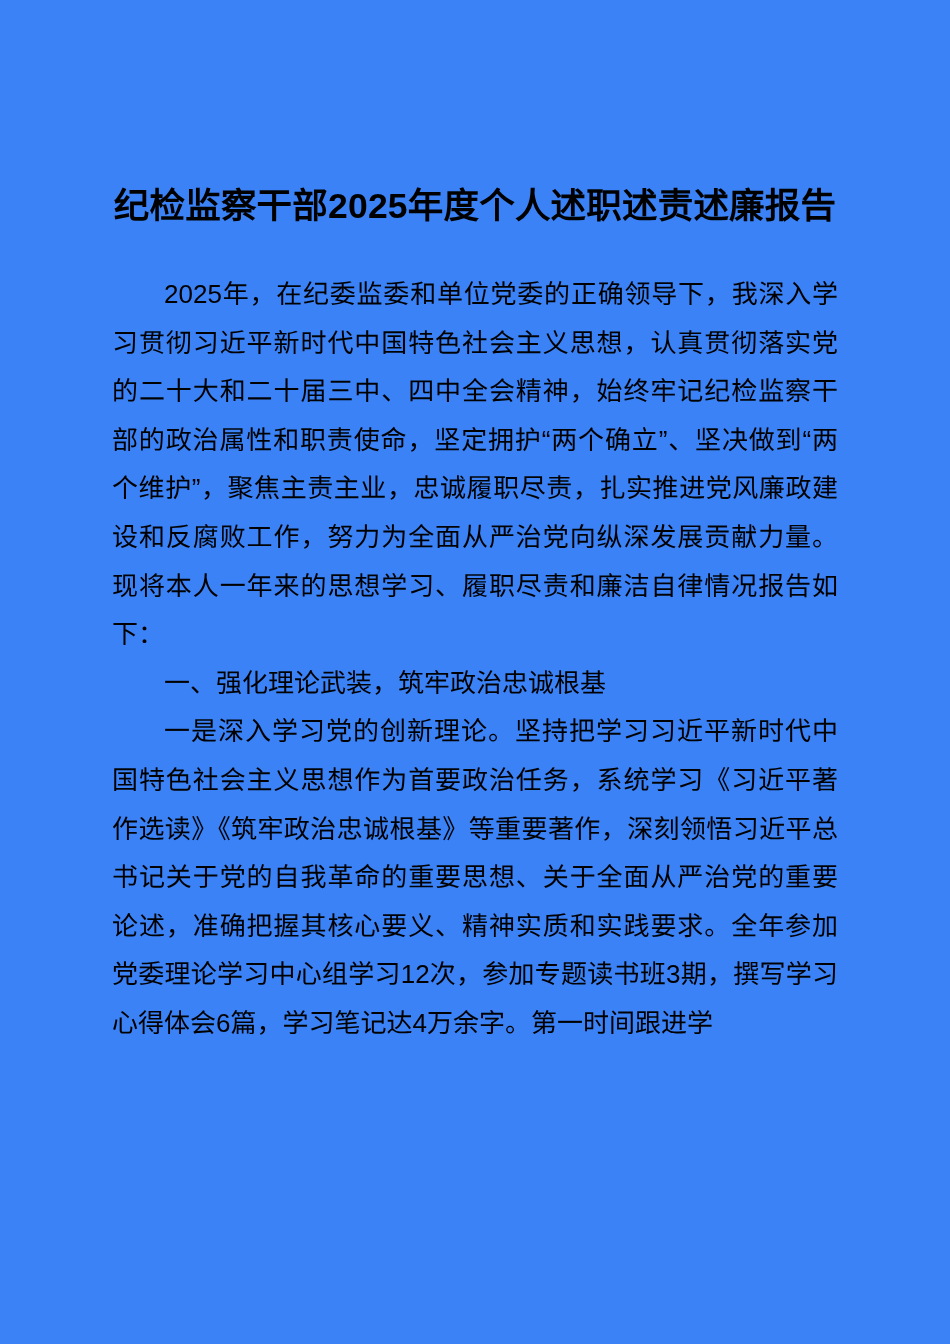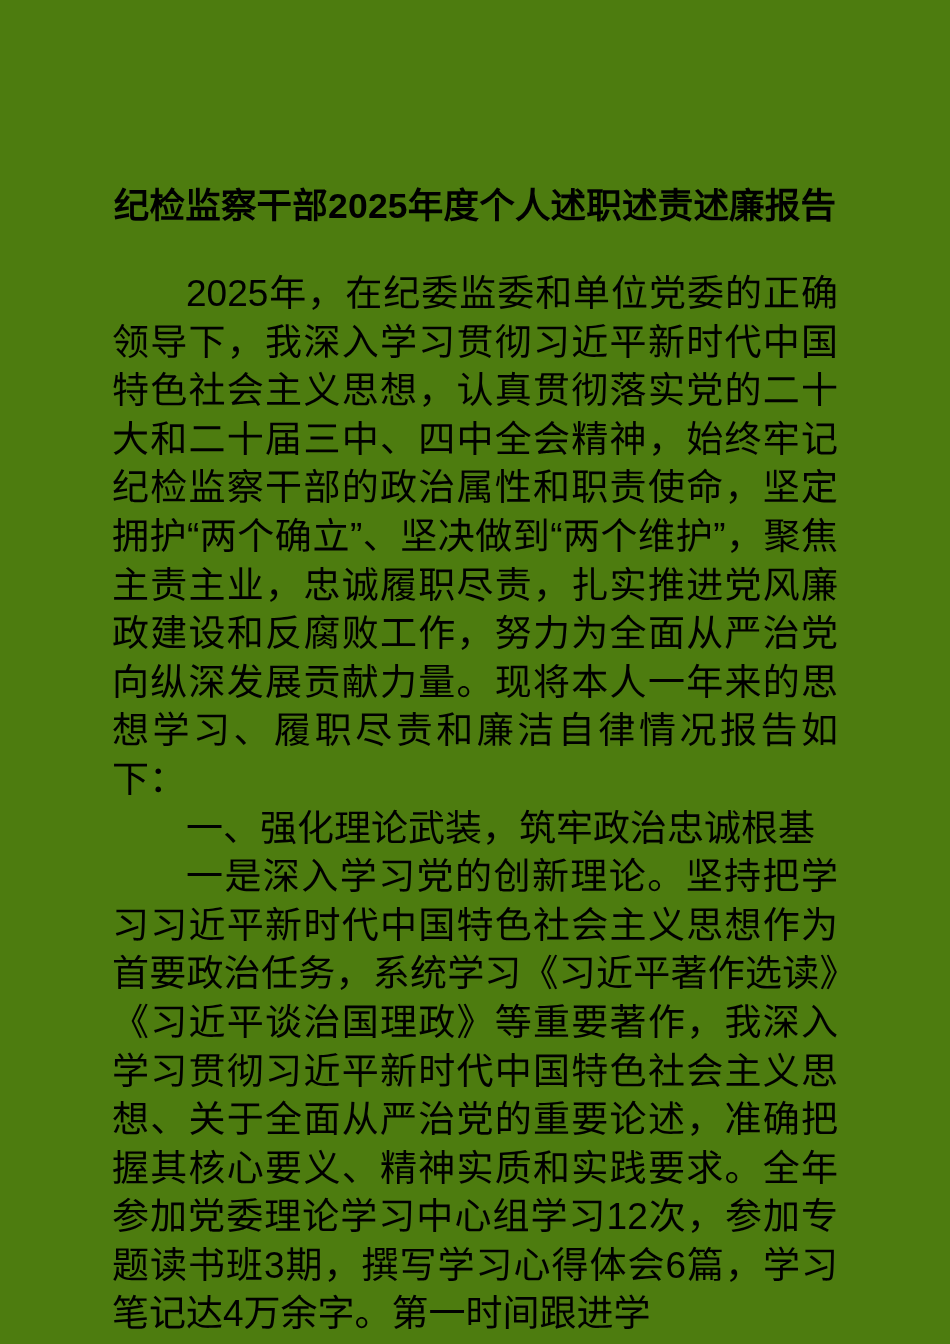--- a/index.html
+++ b/index.html
@@ -11,21 +11,21 @@
   body {
     font-family: "Liberation Sans", "DejaVu Sans", sans-serif;
     color: #000000;
     -webkit-font-smoothing: antialiased;
   }
 
   .page {
     position: relative;
     width: 950px;
     height: 1344px;
-    background: #4d7c0f;
+    background: #3b82f6;
     overflow: hidden;
     box-sizing: border-box;
   }
 
   
   .content {
     position: absolute;
     left: 112px;
     top: 0;
     width: 726px;
@@ -43,21 +43,21 @@
     word-break: break-all;
   }
 
   .body-block {
     padding-top: 28px;
   }
 
   p.para {
     margin: 0;
     padding: 0;
-    font-size: 37px;
+    font-size: 26px;
     line-height: 48.6px;
     text-align: justify;
     text-align-last: left;
     text-justify: inter-character;
     text-indent: 2em;
     word-break: break-all;
     letter-spacing: 0;
   }
 
   p.para.heading {
@@ -68,17 +68,17 @@
 <body>
 
 <div class="page">
   <div class="content">
 
     <h1 class="doc-title"><span>纪检监察干部2025年度个人述职述责述廉报告</span></h1>
 
     <div class="body-block">
       <p class="para">2025年，在纪委监委和单位党委的正确领导下，我深入学习贯彻习近平新时代中国特色社会主义思想，认真贯彻落实党的二十大和二十届三中、四中全会精神，始终牢记纪检监察干部的政治属性和职责使命，坚定拥护“两个确立”、坚决做到“两个维护”，聚焦主责主业，忠诚履职尽责，扎实推进党风廉政建设和反腐败工作，努力为全面从严治党向纵深发展贡献力量。现将本人一年来的思想学习、履职尽责和廉洁自律情况报告如下：</p>
       <p class="para heading">一、强化理论武装，筑牢政治忠诚根基</p>
-      <p class="para">一是深入学习党的创新理论。坚持把学习习近平新时代中国特色社会主义思想作为首要政治任务，系统学习《习近平著作选读》《习近平谈治国理政》等重要著作，我深入学习贯彻习近平新时代中国特色社会主义思想、关于全面从严治党的重要论述，准确把握其核心要义、精神实质和实践要求。全年参加党委理论学习中心组学习12次，参加专题读书班3期，撰写学习心得体会6篇，学习笔记达4万余字。第一时间跟进学</p>
+      <p class="para">一是深入学习党的创新理论。坚持把学习习近平新时代中国特色社会主义思想作为首要政治任务，系统学习《习近平著作选读》《筑牢政治忠诚根基》等重要著作，深刻领悟习近平总书记关于党的自我革命的重要思想、关于全面从严治党的重要论述，准确把握其核心要义、精神实质和实践要求。全年参加党委理论学习中心组学习12次，参加专题读书班3期，撰写学习心得体会6篇，学习笔记达4万余字。第一时间跟进学</p>
     </div>
 
   </div>
 </div>
 
 </body></html>

